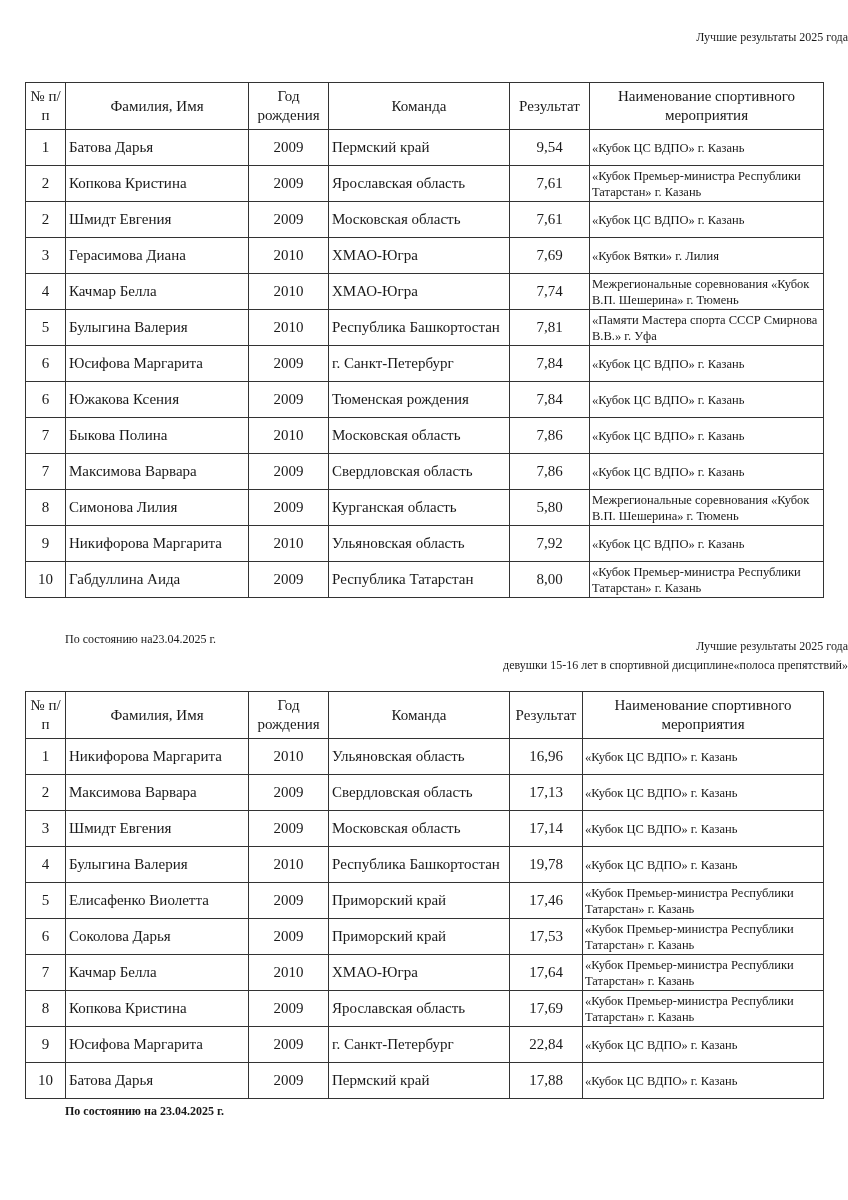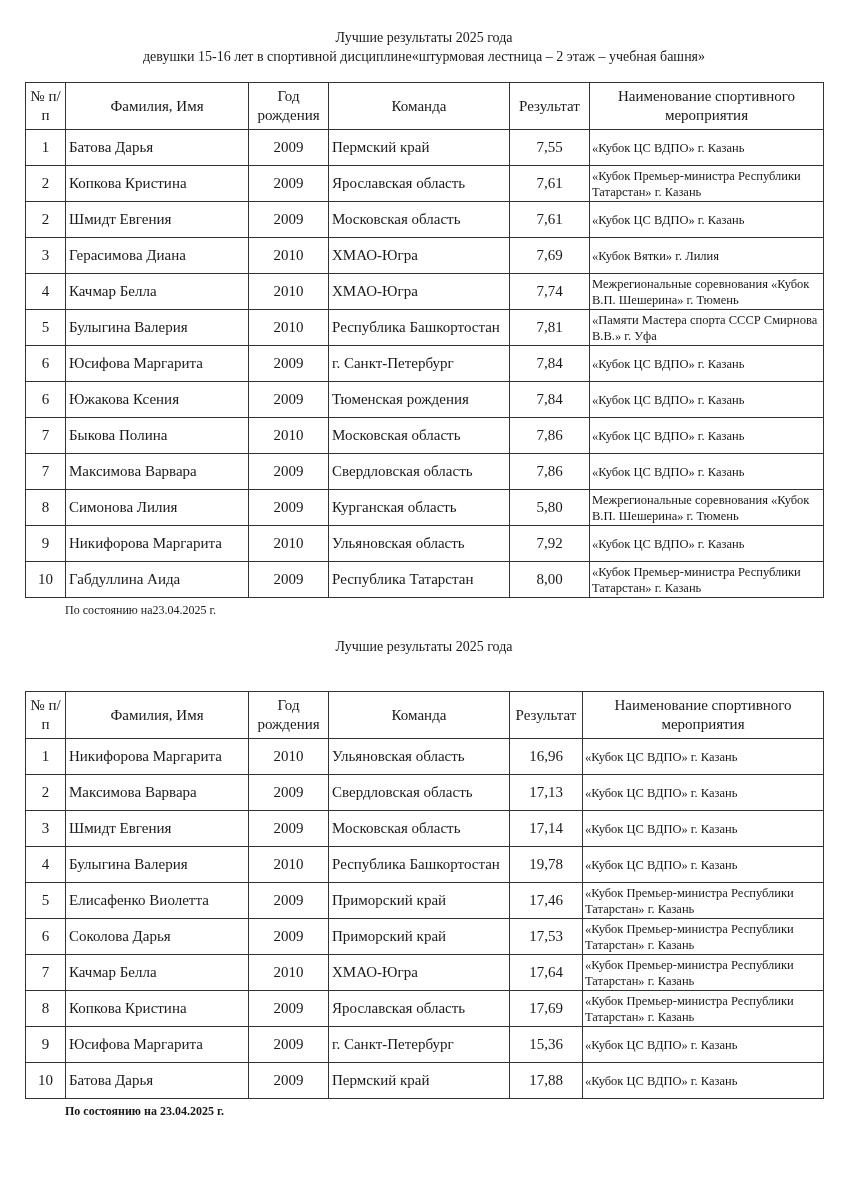--- a/index.html
+++ b/index.html
@@ -1,38 +1,37 @@
 <!DOCTYPE html>
 <html><head>
 <meta charset="utf-8">
 <style>
   html, body { margin:0; padding:0; background:#ffffff; }
   body { width:848px; height:1200px; position:relative; font-family:"Liberation Serif", serif; color:#1a1a1a; overflow:hidden; }
-  .title { position:absolute; left:0; width:848px; text-align:center; font-size:14px; line-height:19px; }
+  .title { position:absolute; left:0; width:848px; text-align:right; font-size:12px; line-height:19px; }
   .t1 { top:28px; }
   .t2 { top:637px; }
   table { position:absolute; left:25px; border-collapse:collapse; table-layout:fixed;padding-left:33px; }
   .tb1 { top:82px; width:798px; }
   .tb2 { top:691px; width:798px; }
   td, th { border:1.3px solid #333; padding:0 3px; font-weight:normal; font-size:15px; line-height:19px; vertical-align:middle; }
   th { text-align:center; height:46px; }
   td { height:35px; }
   td.c { text-align:center; }
   td.l { text-align:left; }
   td.ev { font-size:12.5px; line-height:16px; padding-left:2px;margin-left:36px; }
   .note { position:absolute; left:65px; font-size:12px; line-height:14px; }
-  .n1 { top:603px; }
+  .n1 { top:632px; }
   .n2 { top:1104px;font-weight:bold; }
 </style>
 </head>
 <body>
 
 <div class="title t1">
   <div>Лучшие результаты 2025 года</div>
-  <div>девушки 15-16 лет в спортивной дисциплине«штурмовая лестница – 2 этаж – учебная башня»</div>
 </div>
 
 <table class="tb1">
   <colgroup>
     <col style="width:40px">
       <col style="width:183px">
       <col style="width:80px">
       <col style="width:181px">
       <col style="width:80px">
       <col style="width:234px">
@@ -46,21 +45,21 @@
         <th>Результат</th>
         <th>Наименование спортивного мероприятия</th>
       </tr>
     </thead>
   <tbody>
       <tr>
         <td class="c">1</td>
         <td class="l">Батова Дарья</td>
         <td class="c">2009</td>
         <td class="l">Пермский край</td>
-        <td class="c">7,55</td>
+        <td class="c">9,54</td>
         <td class="l ev">«Кубок ЦС ВДПО» г. Казань</td>
       </tr>
       <tr>
         <td class="c">2</td>
         <td class="l">Копкова Кристина</td>
         <td class="c">2009</td>
         <td class="l">Ярославская область</td>
         <td class="c">7,61</td>
         <td class="l ev">«Кубок Премьер-министра Республики Татарстан» г. Казань</td>
       </tr>
@@ -151,20 +150,21 @@
         <td class="l">Республика Татарстан</td>
         <td class="c">8,00</td>
         <td class="l ev">«Кубок Премьер-министра Республики Татарстан» г. Казань</td>
       </tr>
     </tbody>
 </table>
 <div class="note n1">По состоянию на23.04.2025 г.</div>
 
 <div class="title t2">
   <div>Лучшие результаты 2025 года</div>
+  <div>девушки 15-16 лет в спортивной дисциплине«полоса препятствий»</div>
 </div>
 
 <table class="tb2">
   <colgroup>
     <col style="width:40px">
       <col style="width:183px">
       <col style="width:80px">
       <col style="width:181px">
       <col style="width:73px">
       <col style="width:241px">
@@ -242,21 +242,21 @@
         <td class="c">2009</td>
         <td class="l">Ярославская область</td>
         <td class="c">17,69</td>
         <td class="l ev">«Кубок Премьер-министра Республики Татарстан» г. Казань</td>
       </tr>
       <tr>
         <td class="c">9</td>
         <td class="l">Юсифова Маргарита</td>
         <td class="c">2009</td>
         <td class="l">г. Санкт-Петербург</td>
-        <td class="c">15,36</td>
+        <td class="c">22,84</td>
         <td class="l ev">«Кубок ЦС ВДПО» г. Казань</td>
       </tr>
       <tr>
         <td class="c">10</td>
         <td class="l">Батова Дарья</td>
         <td class="c">2009</td>
         <td class="l">Пермский край</td>
         <td class="c">17,88</td>
         <td class="l ev">«Кубок ЦС ВДПО» г. Казань</td>
       </tr>

